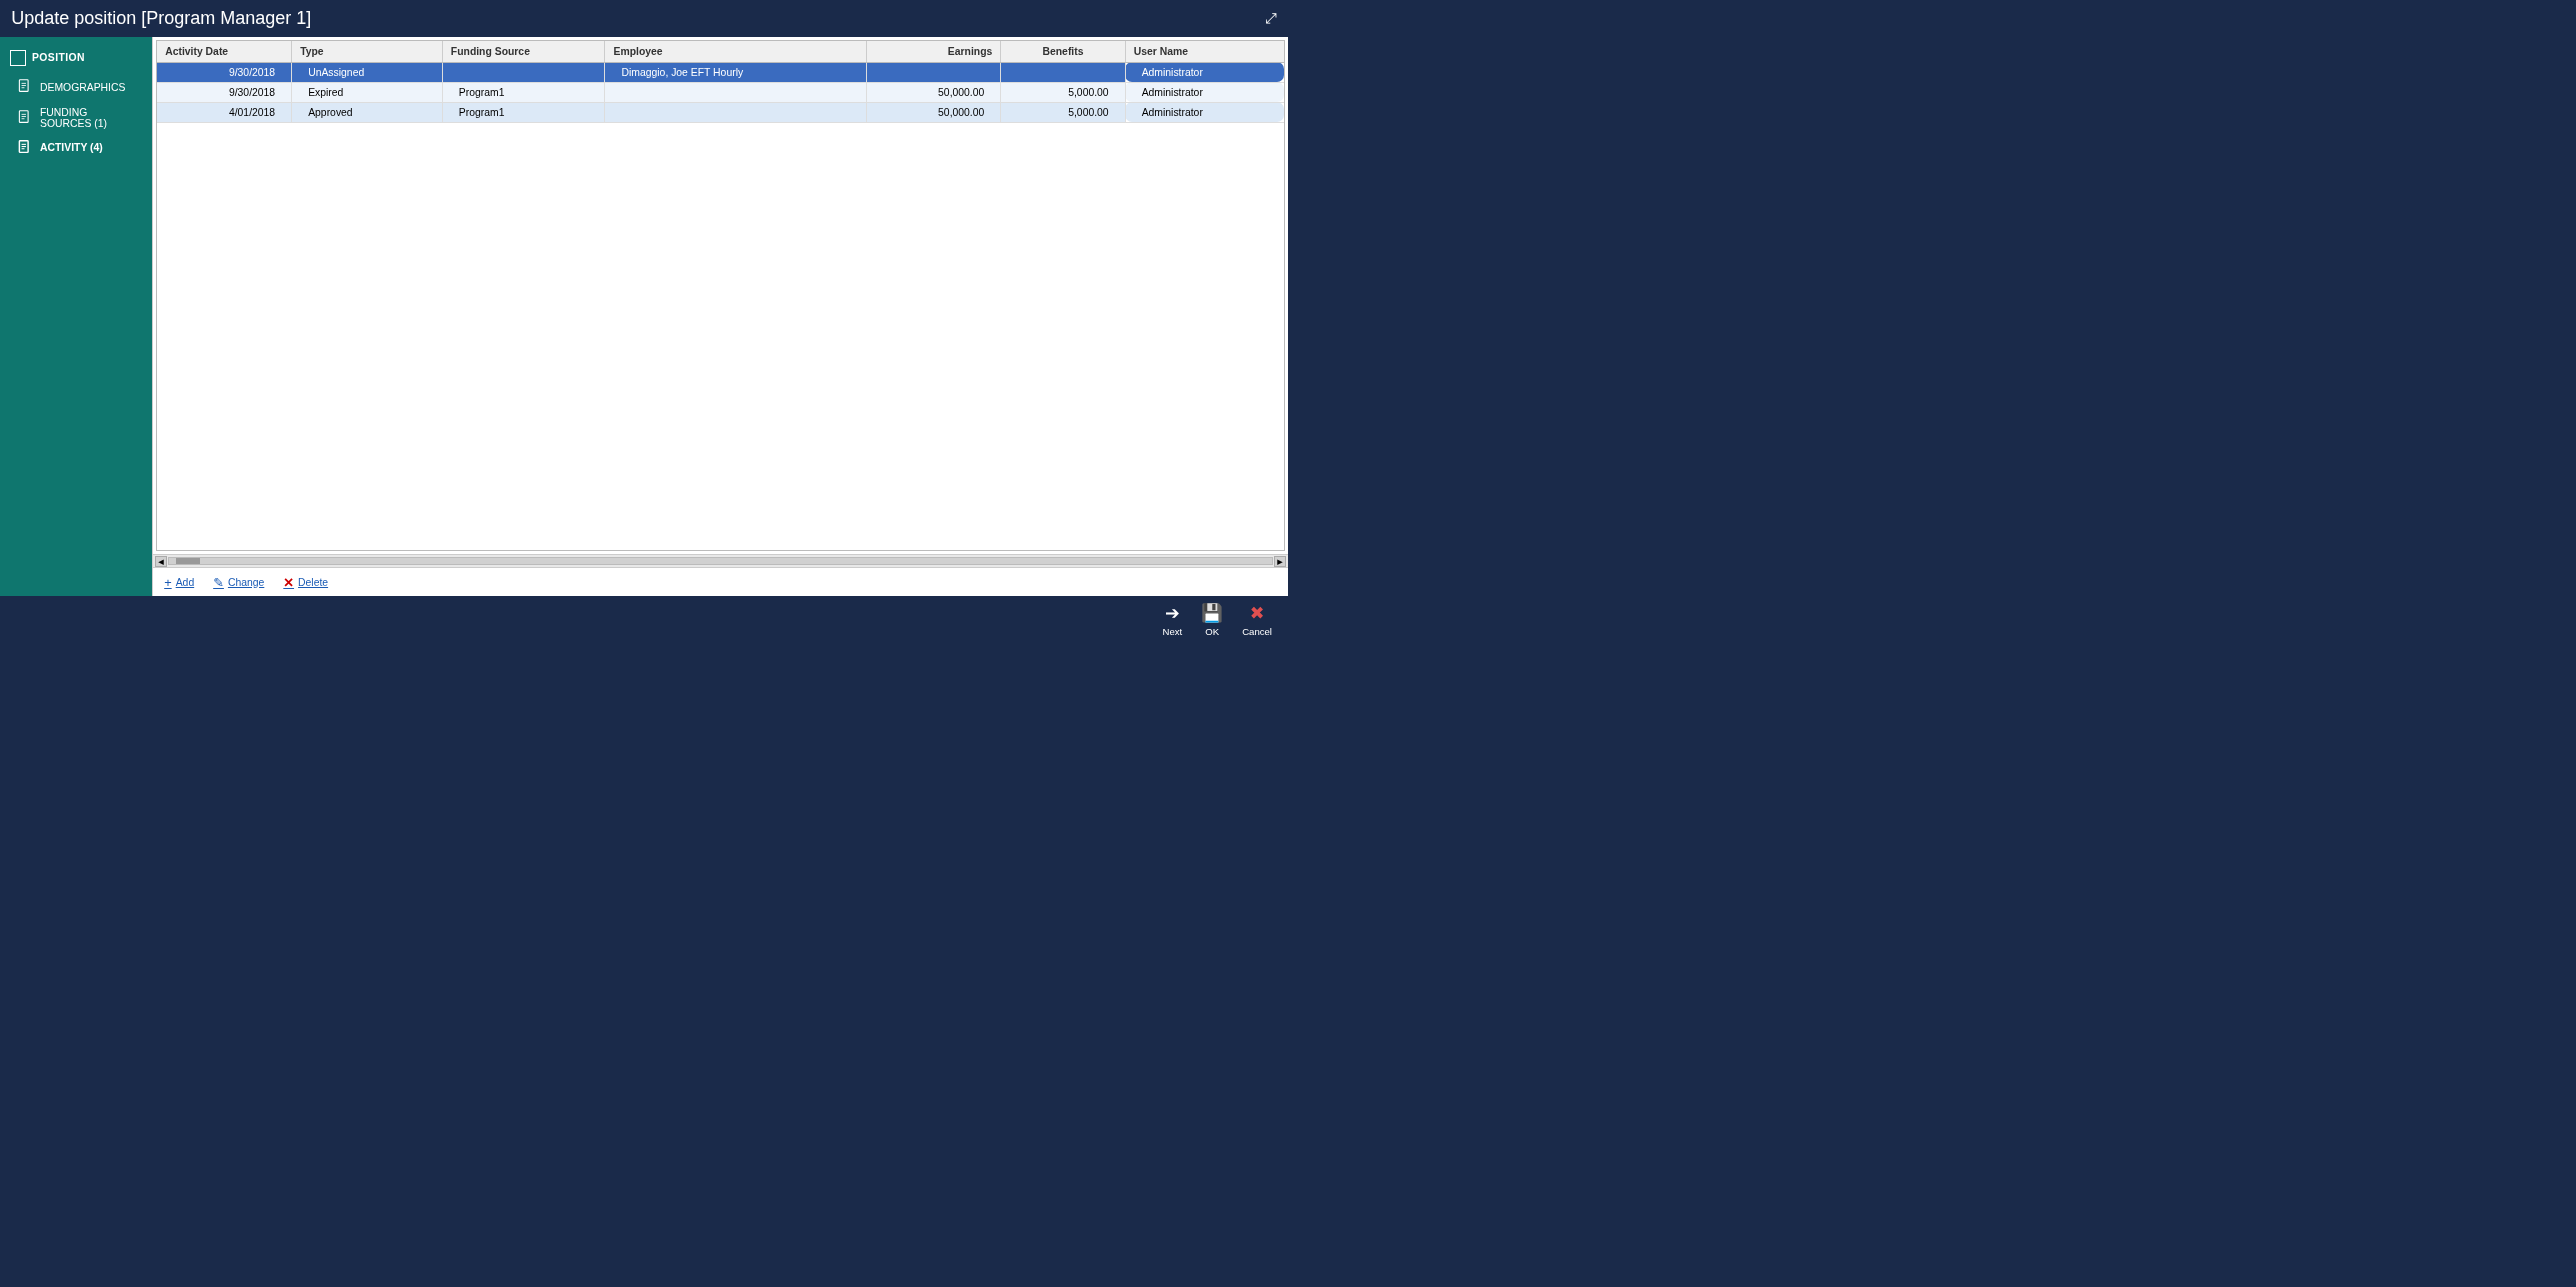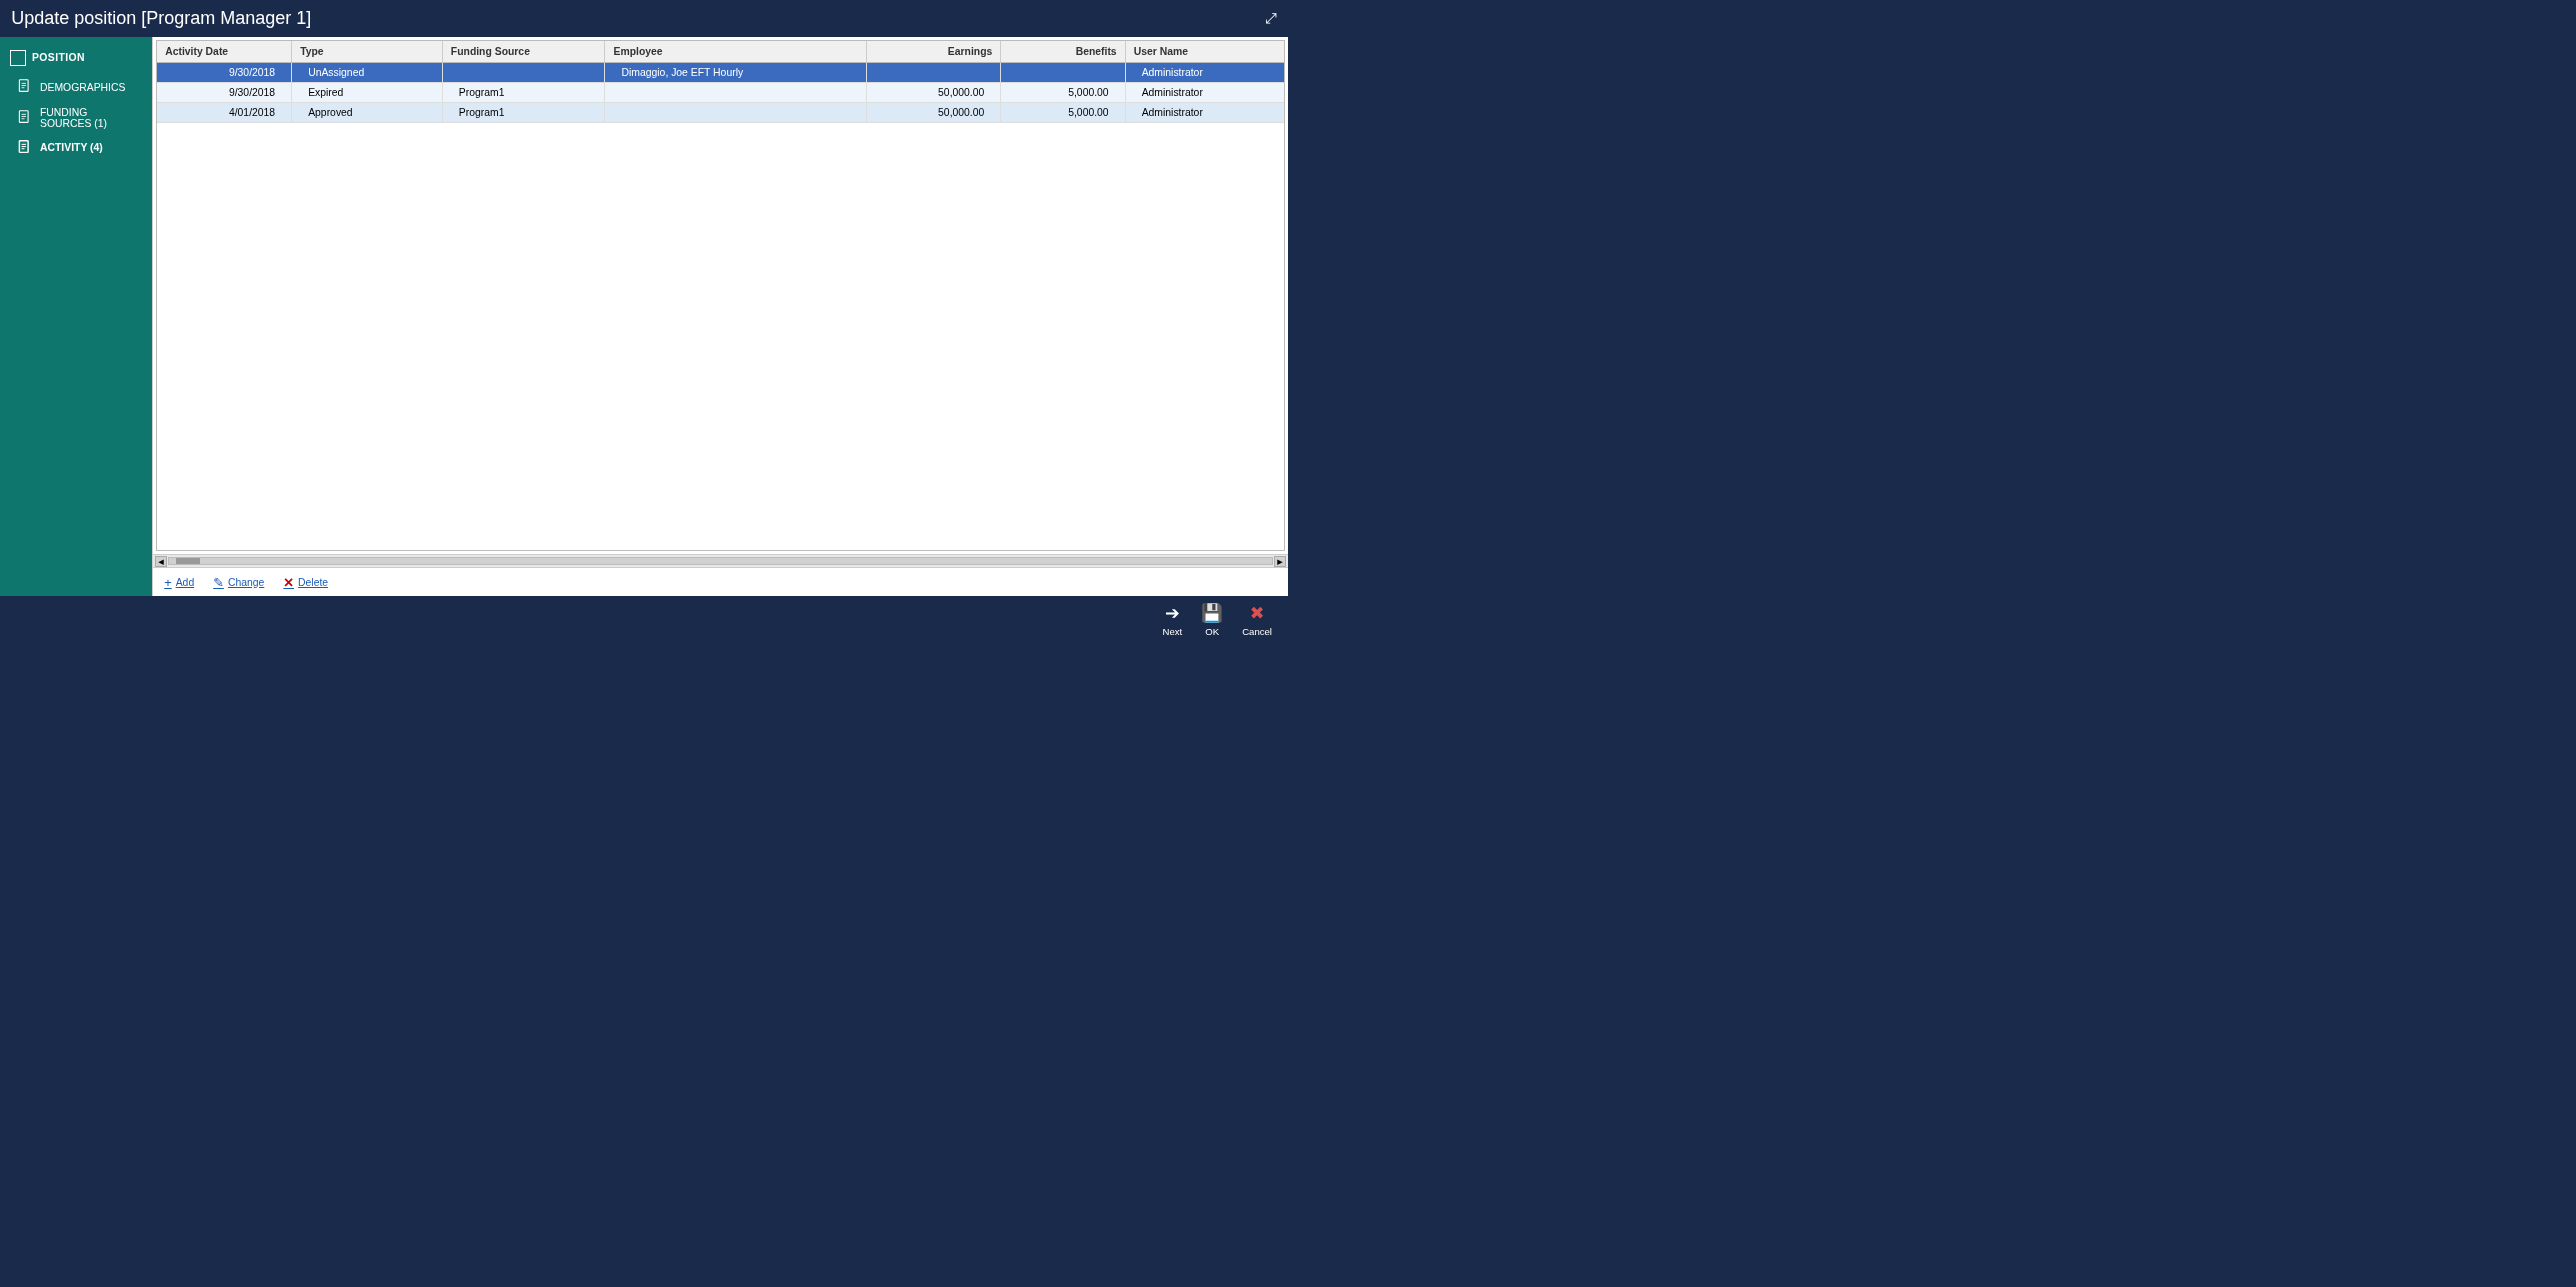--- a/index.html
+++ b/index.html
@@ -120,21 +120,21 @@
     tbody tr { border-bottom: 0.8px solid #ddd; }
     tbody tr:nth-child(odd) { background: #dce9f7; }
     tbody tr:nth-child(even) { background: #eef4fb; }
     tbody tr.selected { background: #3a6bbf; color: white; }
 
     tbody td {
       padding: 4px 16px;
       border-right: 0.8px solid #ddd;
       white-space: nowrap;
     }
-    tbody td:last-child { border-right: none; }
+    tbody td:last-child { border-right: none; border-radius: 7px; }
     .td-right { text-align: right; }
 
     
     .scrollbar-row {
       height: 12.8px;
       background: #e8e8e8;
       border-top: 0.8px solid #ccc;
       display: flex;
       align-items: center;
       padding: 0 1.6px;
@@ -273,21 +273,21 @@
   <div class="content">
     <div class="table-wrapper">
       <table>
         <thead>
           <tr>
             <th>Activity Date</th>
             <th>Type</th>
             <th>Funding Source</th>
             <th>Employee</th>
             <th style="text-align:right">Earnings</th>
-            <th style="text-align:right">Benefits</th>
+            <th style="text-align:center">Benefits</th>
             <th>User Name</th>
           </tr>
         </thead>
         <tbody id="table-body">
         <tr class="selected">
               <td class="td-right">9/30/2018</td>
               <td>UnAssigned</td>
               <td></td>
               <td>Dimaggio, Joe EFT Hourly</td>
               <td class="td-right"></td>

